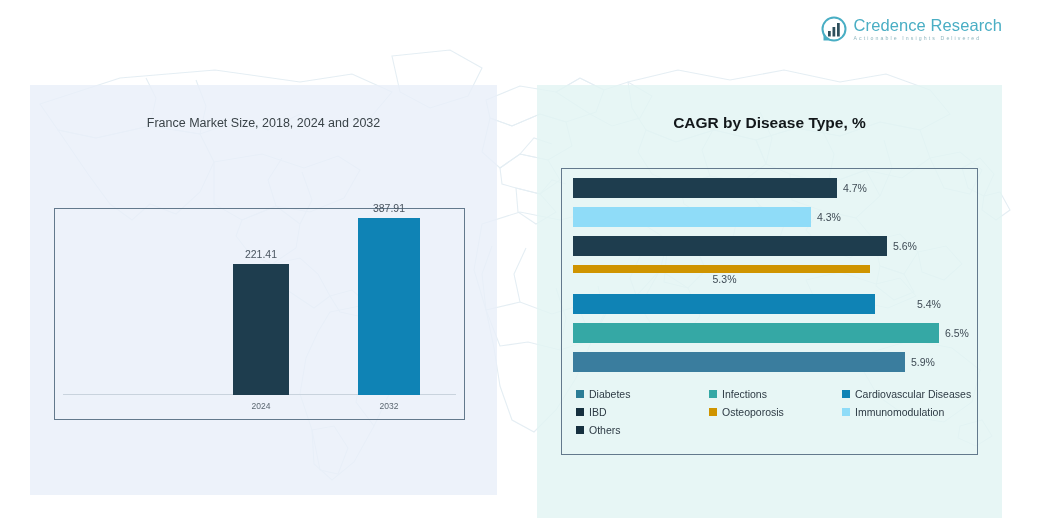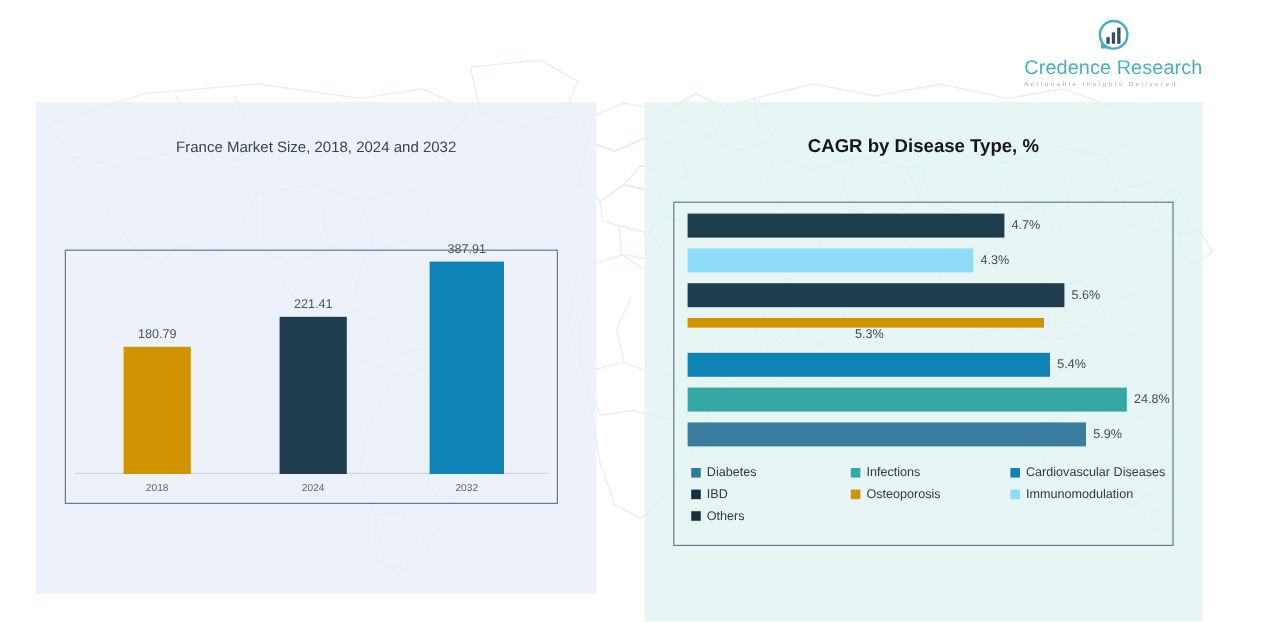--- a/index.html
+++ b/index.html
@@ -35,21 +35,20 @@
     color: #1d3f51;
     letter-spacing: -0.2px;
     white-space: nowrap;
   }
   #logo {
     position: absolute;
     right: 50px; top: 16px;
     display: flex;
     align-items: center;
     gap: 7px;
-    flex-direction: column;
   }
   #logo-mark { width: 26px; height: 26px; flex: 0 0 26px; }
   #logo-text { display: flex; flex-direction: column; line-height: 1; }
   #logo-name {
     font-size: 16.5px;
     color: #4aaec4;
     letter-spacing: 0.1px;
     white-space: nowrap;
   }
   #logo-tag {
@@ -291,27 +290,20 @@
       <div id="logo-tag">Actionable Insights Delivered</div>
     </div>
   </div>
 
   <div class="panel" id="left-panel">
     <div id="left-sub">France Market Size, 2018, 2024 and 2032</div>
 
     <div id="left-chart-box">
       <div id="left-plot">
         <div id="left-baseline"></div>
-        <div class="vbar-group" style="left:48px; width:56px; height:125px;">
-          <div class="vbar-wrap">
-            <div class="vbar-value">180.79</div>
-            <div class="vbar" style="height:106px; background:#cf9400;"></div>
-          </div>
-          <div class="vbar-label">2018</div>
-        </div>
         <div class="vbar-group" style="left:178px; width:56px; height:150px;">
           <div class="vbar-wrap">
             <div class="vbar-value">221.41</div>
             <div class="vbar" style="height:131px; background:#1e3d4e;"></div>
           </div>
           <div class="vbar-label">2024</div>
         </div>
         <div class="vbar-group" style="left:303px; width:62px; height:196px;">
           <div class="vbar-wrap">
             <div class="vbar-value">387.91</div>
@@ -337,27 +329,27 @@
           <div class="hbar-value">4.3%</div>
         </div>
         <div class="hbar-row" style="top:58px;">
           <div class="hbar" style="width:314px; background:#1e3d4e;"></div>
           <div class="hbar-value">5.6%</div>
         </div>
         <div class="hbar-row" style="top:87px;flex-direction:column;">
           <div class="hbar" style="width:297px; background:#cf9400;"></div>
           <div class="hbar-value">5.3%</div>
         </div>
-        <div class="hbar-row" style="top:116px;">
+        <div class="hbar-row" style="top:116px;gap:36px;">
           <div class="hbar" style="width:302px; background:#0f83b5;"></div>
           <div class="hbar-value">5.4%</div>
         </div>
         <div class="hbar-row" style="top:145px;">
           <div class="hbar" style="width:366px; background:#35a8a5;"></div>
-          <div class="hbar-value">24.8%</div>
+          <div class="hbar-value">6.5%</div>
         </div>
         <div class="hbar-row" style="top:174px;">
           <div class="hbar" style="width:332px; background:#3a7d9e;"></div>
           <div class="hbar-value">5.9%</div>
         </div>
       </div>
 
       <div id="legend">
         <div class="legend-item">
           <span class="legend-swatch" style="background:#2b7d96;"></span>

